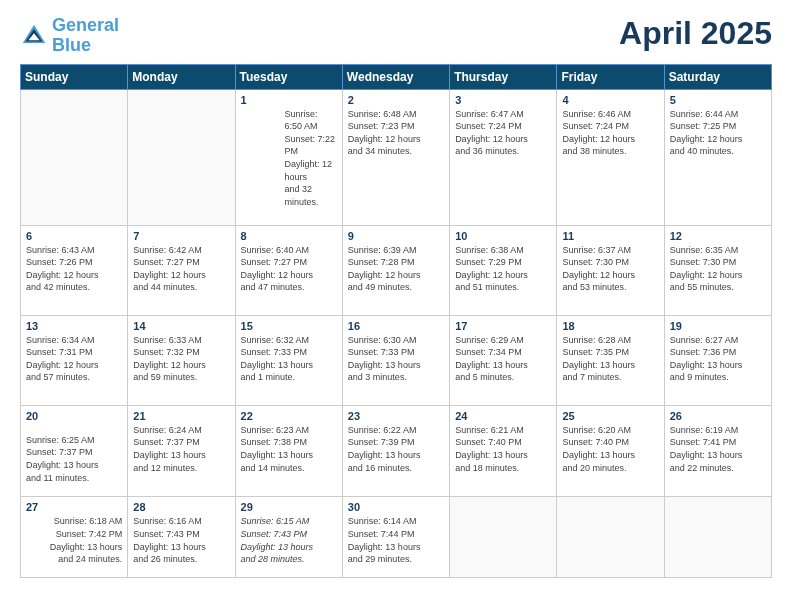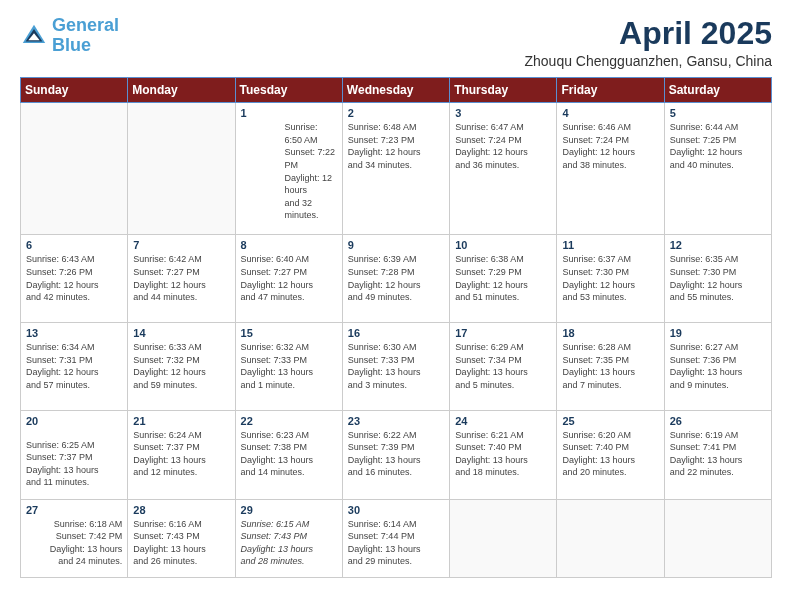--- a/index.html
+++ b/index.html
@@ -56,21 +56,21 @@
       margin-top: 2px;
     }
     .calendar {
       flex: 1;
       border: 1px solid #ccc;
       border-collapse: collapse;
       width: 100%;
       table-layout: fixed;
     }
     .calendar th {
-      background: #7f1d1d;
+      background: #0c4a6e;
       color: #fff;
       font-size: 12px;
       font-weight: bold;
       padding: 5px 4px;
       text-align: left;
       border: 1px solid #5a8fd1;
     }
     .calendar td {
       border: 1px solid #ccc;
       vertical-align: top;
@@ -110,21 +110,20 @@
         <polygon points="20,16 28,26 12,26" fill="#fff"></polygon>
       </svg>
       <div>
         <div class="logo-text">
           <span>General</span><br><span style="color:#4a9fd4">Blue</span>
         </div>
       </div>
     </div>
     <div class="title-block">
       <div class="month-title">April 2025</div>
-      <div class="subtitle">Zhouqu Chengguanzhen, Gansu, China</div>
     </div>
   </div>
 
   <table class="calendar">
     <thead>
       <tr>
         <th>Sunday</th>
         <th>Monday</th>
         <th>Tuesday</th>
         <th>Wednesday</th>

